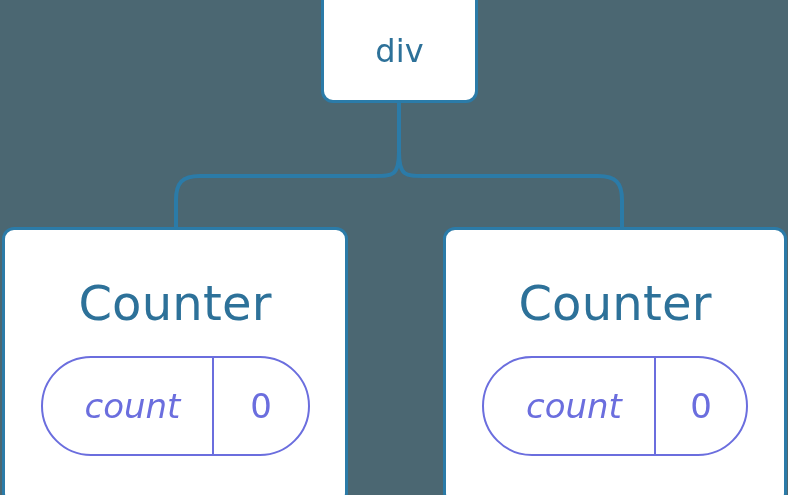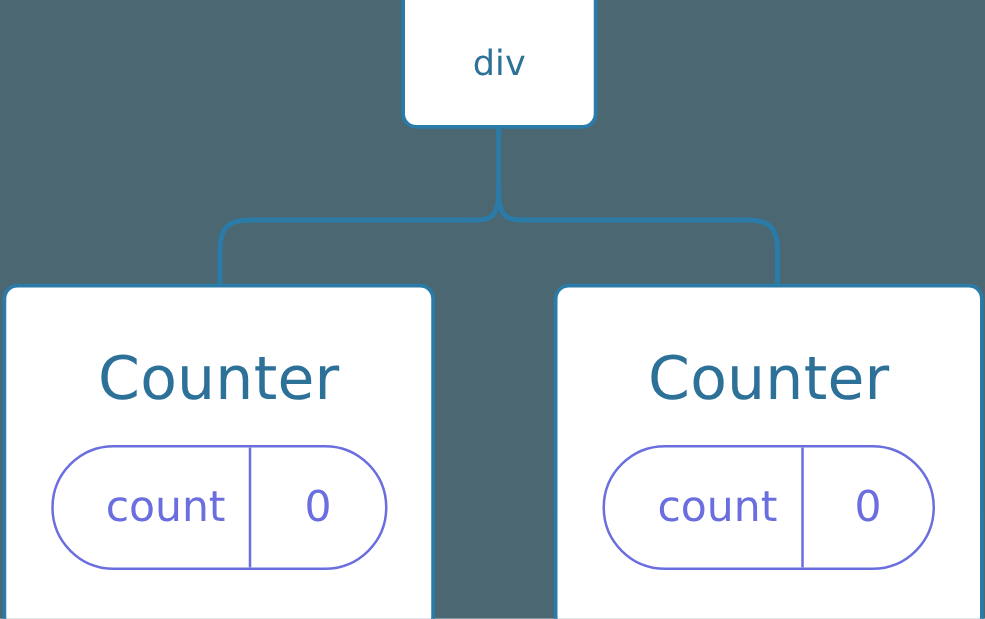--- a/index.html
+++ b/index.html
@@ -46,21 +46,21 @@
   
   .node--root {
     left: 321px;
     top: -16px;
     width: 157px;
     height: 119px;
     border-radius: 12px;
     justify-content: center;
   }
   .node--root .node-title {
-    font-size: 28px;
+    font-size: 32px;
     line-height: 1;
     margin-top: 14px;
   }
 
   
   .node--child {
     top: 227px;
     height: 278px;
     border-radius: 12px;
     justify-content: flex-start;
@@ -97,21 +97,22 @@
     display: flex;
     align-items: center;
     justify-content: center;
     color: #6b6ede;
     font-size: 34px;
     font-weight: 400;
     white-space: nowrap;
   }
   .pill-key {
     flex: 0 0 auto;
-    padding: 0 19px 0 42px;
+    padding: 0 32px 0 42px;
+    font-style: italic;
   }
   .pill-divider {
     width: 2px;
     background: #6b6ede;
     flex: 0 0 auto;
   }
   .pill-value {
     flex: 1 1 auto;
     padding: 0 16px;
   }

